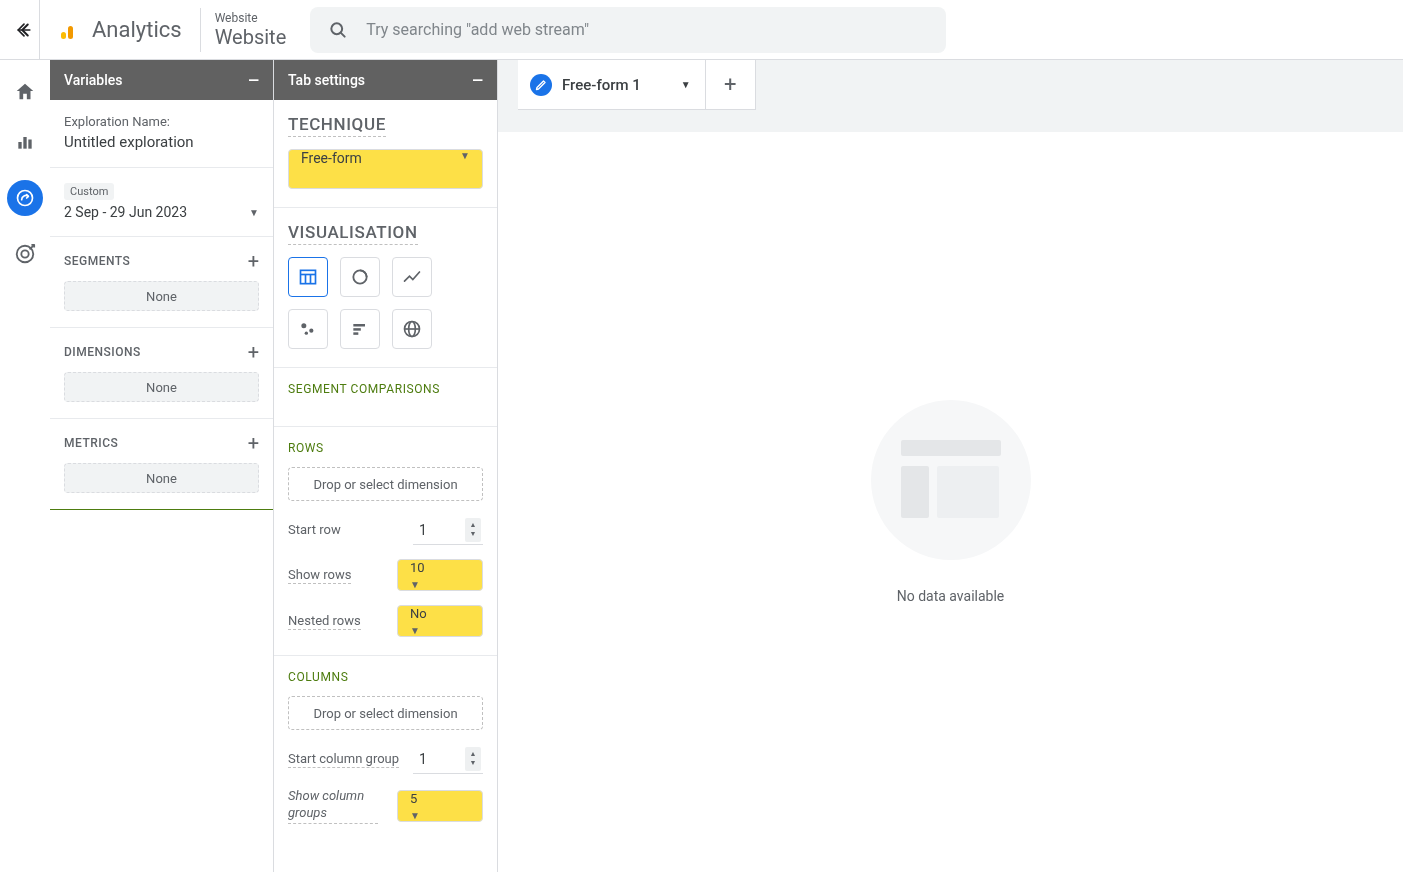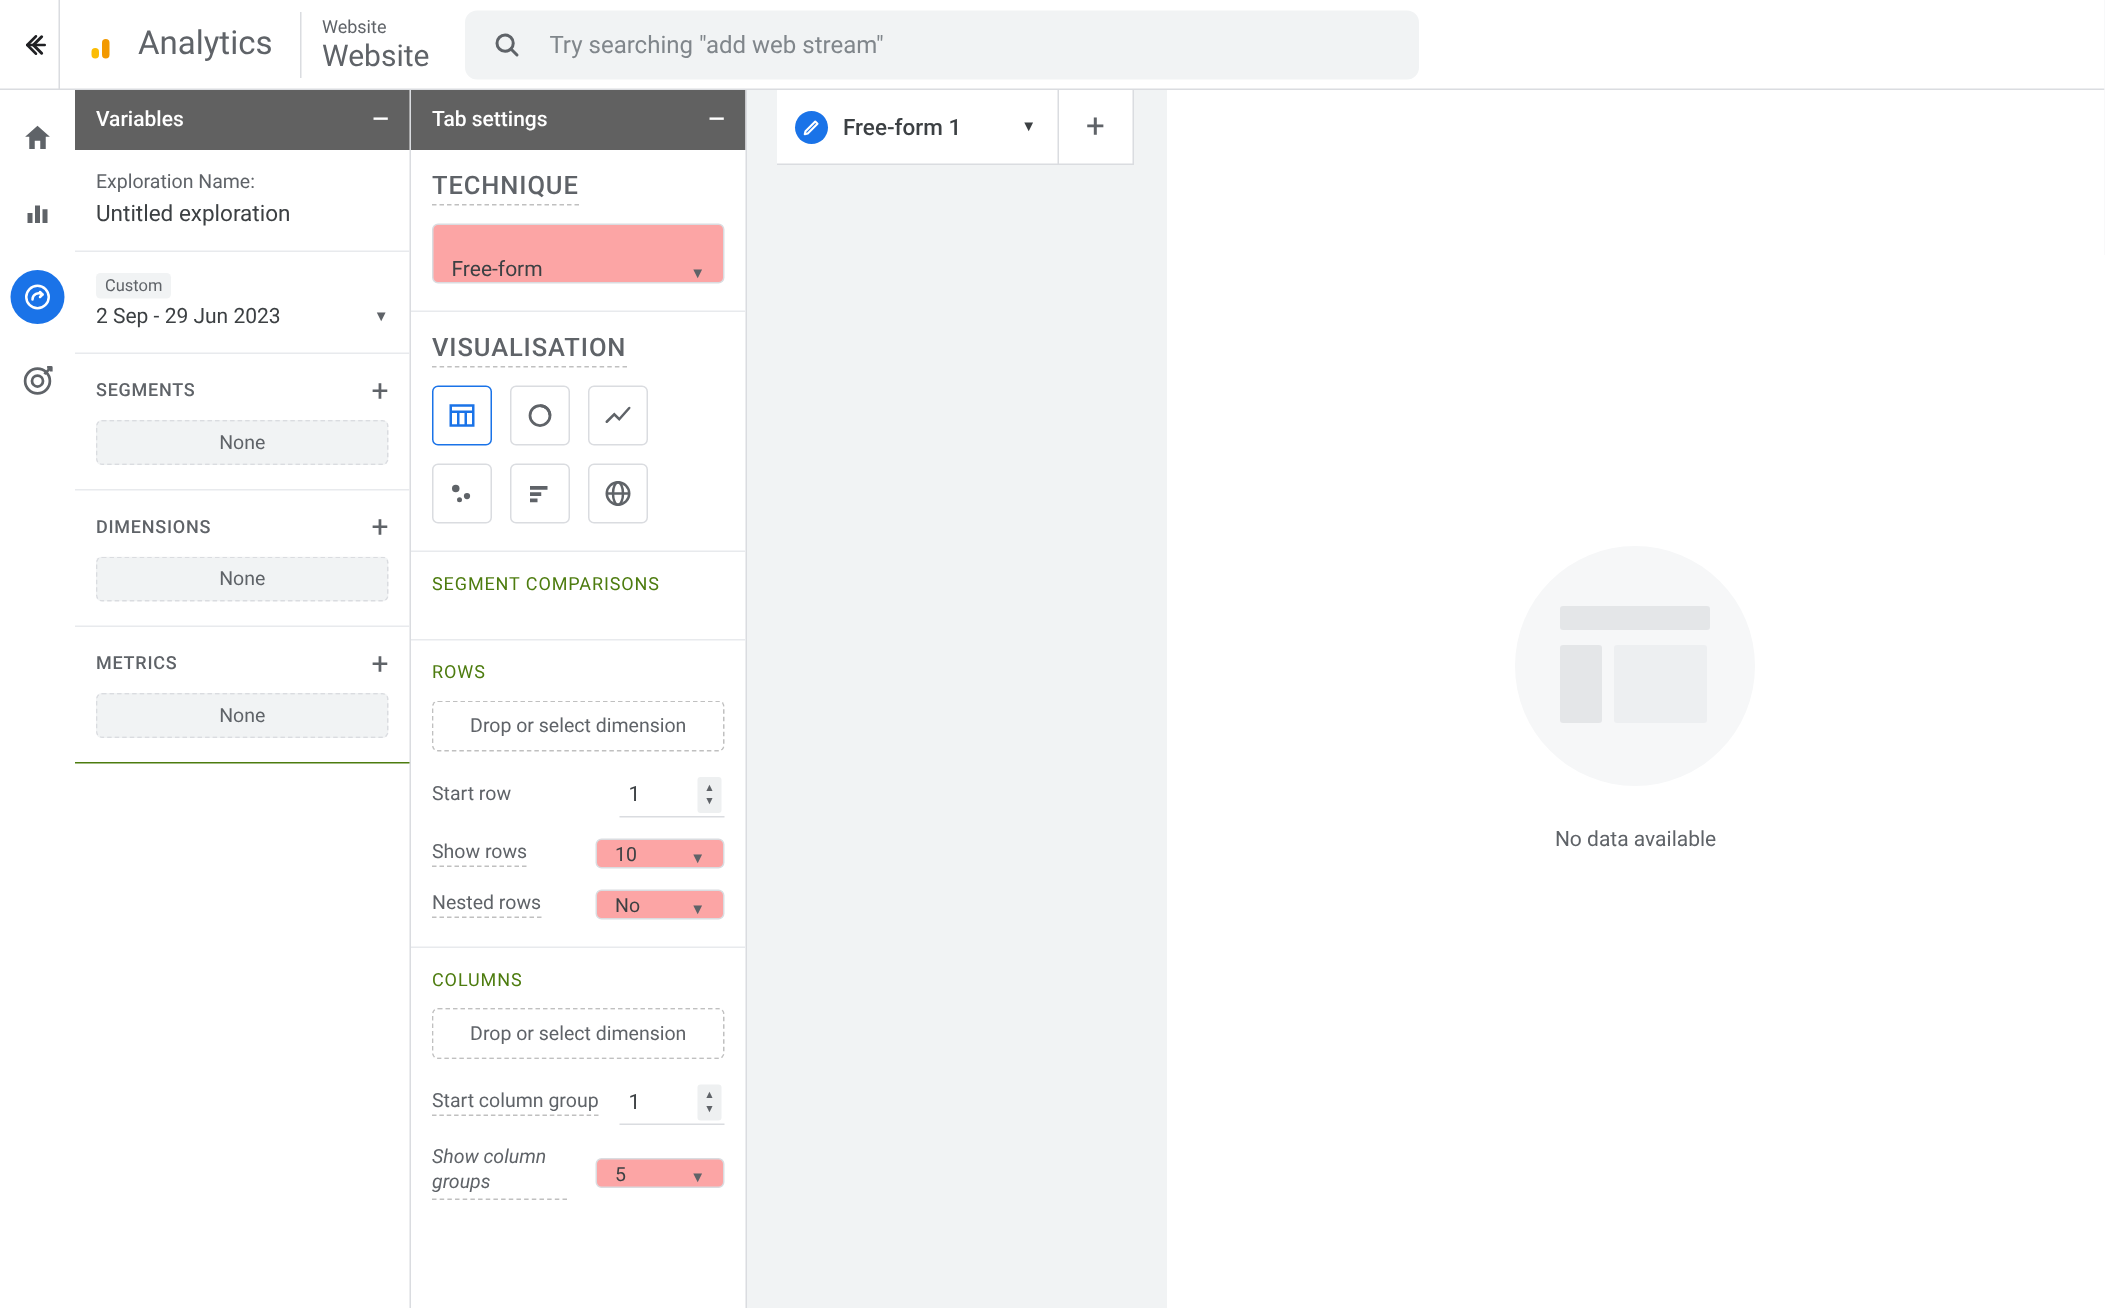--- a/index.html
+++ b/index.html
@@ -40,33 +40,33 @@
 
   .group-head { display:flex; justify-content:space-between; align-items:center; margin-bottom:10px; }
   .group-head .gt { font-size:12px; letter-spacing:0.5px; color:#5f6368; font-weight:500; }
   .plus { font-size:20px; color:#5f6368; cursor:pointer; line-height:1; }
   .chip-none { background:#f1f3f4; border:1px dashed #dadce0; height:30px; display:flex; align-items:center; justify-content:center; font-size:13px; color:#5f6368; border-radius:4px; }
   .chip-drop { border:1px dashed #c0c0c0; height:34px; display:flex; align-items:center; justify-content:center; font-size:13px; color:#5f6368; border-radius:4px; }
 
   .tbs-section { padding: 14px 14px 18px; border-bottom: 1px solid #e8eaed; }
   .mini-label { font-size: 17px; letter-spacing: 0.6px; color:#5f6368; font-weight:500; border-bottom: 1px dashed #c0c0c0; display:inline-block; padding-bottom: 2px; margin-bottom: 12px; }
   .mini-label-plain { font-size: 12px; letter-spacing: 0.6px; color:#4d7c0f; font-weight:400; margin-bottom: 12px; }
-  .select-box { border:1px solid #dadce0; border-radius:4px; background:#fca5a5; height:40px; display:flex; align-items:flex-end; justify-content:space-between; padding:0 12px; font-size:14px; cursor:pointer; }
-  .select-box.small { height:20px; width:86px; font-size:13px;}
+  .select-box { border:1px solid #dadce0; border-radius:4px; background:#fde047; height:40px; display:flex; align-items:flex-start; justify-content:space-between; padding:0 12px; font-size:14px; cursor:pointer; }
+  .select-box.small { height:32px; width:86px; font-size:13px;flex-direction:column;}
   .select-box .tri { color:#5f6368; font-size:10px; }
   .viz-grid { display:grid; grid-template-columns: repeat(3,40px); gap:12px; }
   .viz-item { width:40px; height:40px; border:1px solid #dadce0; border-radius:4px; display:flex; align-items:center; justify-content:center; cursor:pointer; color:#5f6368; }
   .viz-item.selected { border-color:#1a73e8; color:#1a73e8; }
   .row-pair { display:flex; align-items:center; justify-content:space-between; margin-top:14px; }
   .row-pair .rlab { font-size:13px; color:#5f6368; border-bottom:1px dashed #c0c0c0; padding-bottom:1px; }
   .num-input { border:none; border-bottom:1px solid #dadce0; width:70px; height:30px; display:flex; align-items:center; justify-content:space-between; padding:0 2px 0 6px; font-size:14px;}
   .spinner { background:#eef0f1; width:16px; height:24px; display:flex; flex-direction:column; align-items:center; justify-content:center; border-radius:2px; font-size:7px; line-height:1; color:#5f6368; gap:2px;}
 
   
-  .canvas { flex:1; display:flex; flex-direction:row; background:#f1f3f4;gap:22px; }
+  .canvas { flex:1; display:flex; flex-direction:column; background:#f1f3f4;gap:22px; }
   .tab-bar { height:50px; display:flex; align-items:flex-start; padding:0; }
   .tab { background:#fff; height:50px; display:flex; align-items:center; padding:0 14px 0 12px; border:1px solid #dadce0; border-top:none; border-left:none; gap:10px; margin-left:20px;}
   .tab .badge { width:22px; height:22px; background:#1a73e8; border-radius:50%; display:flex; align-items:center; justify-content:center; color:#fff; }
   .tab .tabname { font-size:15px; font-weight:500; }
   .tab .tri { font-size:10px; color:#3c4043; margin-left:30px;}
   .tab-add { width:50px; height:50px; display:flex; align-items:center; justify-content:center; border:1px solid #dadce0; border-top:none; border-left:none; background:#fff; cursor:pointer; color:#5f6368; font-size:22px;}
   .canvas-body { flex:1; background:#fff; display:flex; align-items:center; justify-content:center; flex-direction:column; }
   .empty-ill { width:160px; height:160px; border-radius:50%; background:#f6f7f8; display:flex; align-items:center; justify-content:center; margin-bottom:28px; }
   .ill-wrap { position:relative; width:100px; height:80px; }
   .ill-top { height:16px; width:100px; background:#e4e6e8; border-radius:2px; margin-bottom:10px;}

